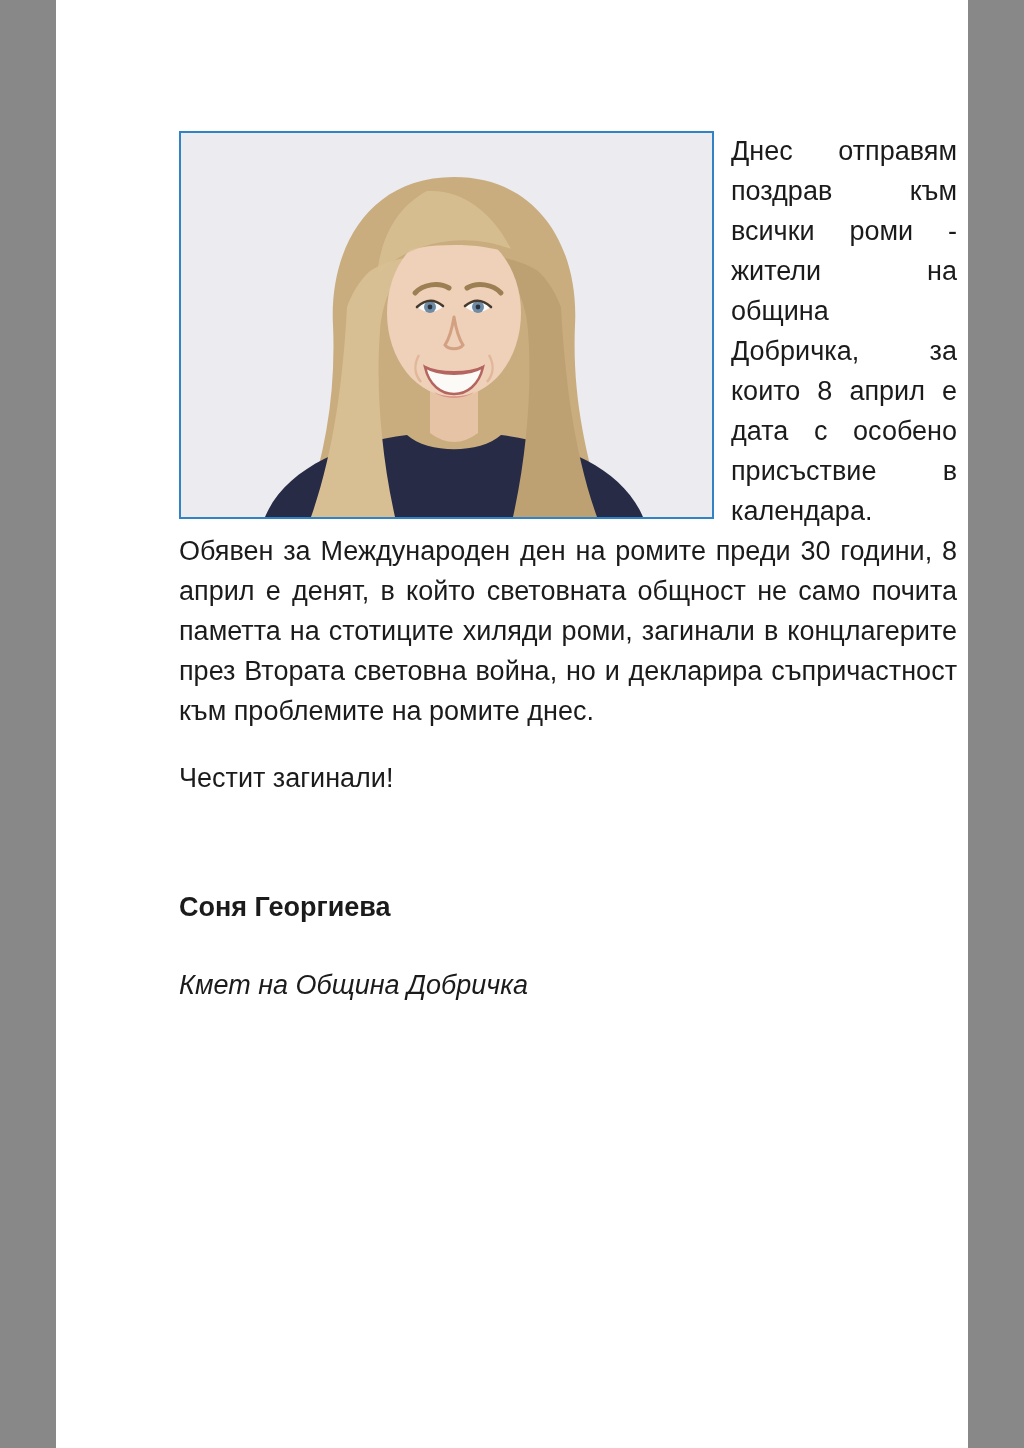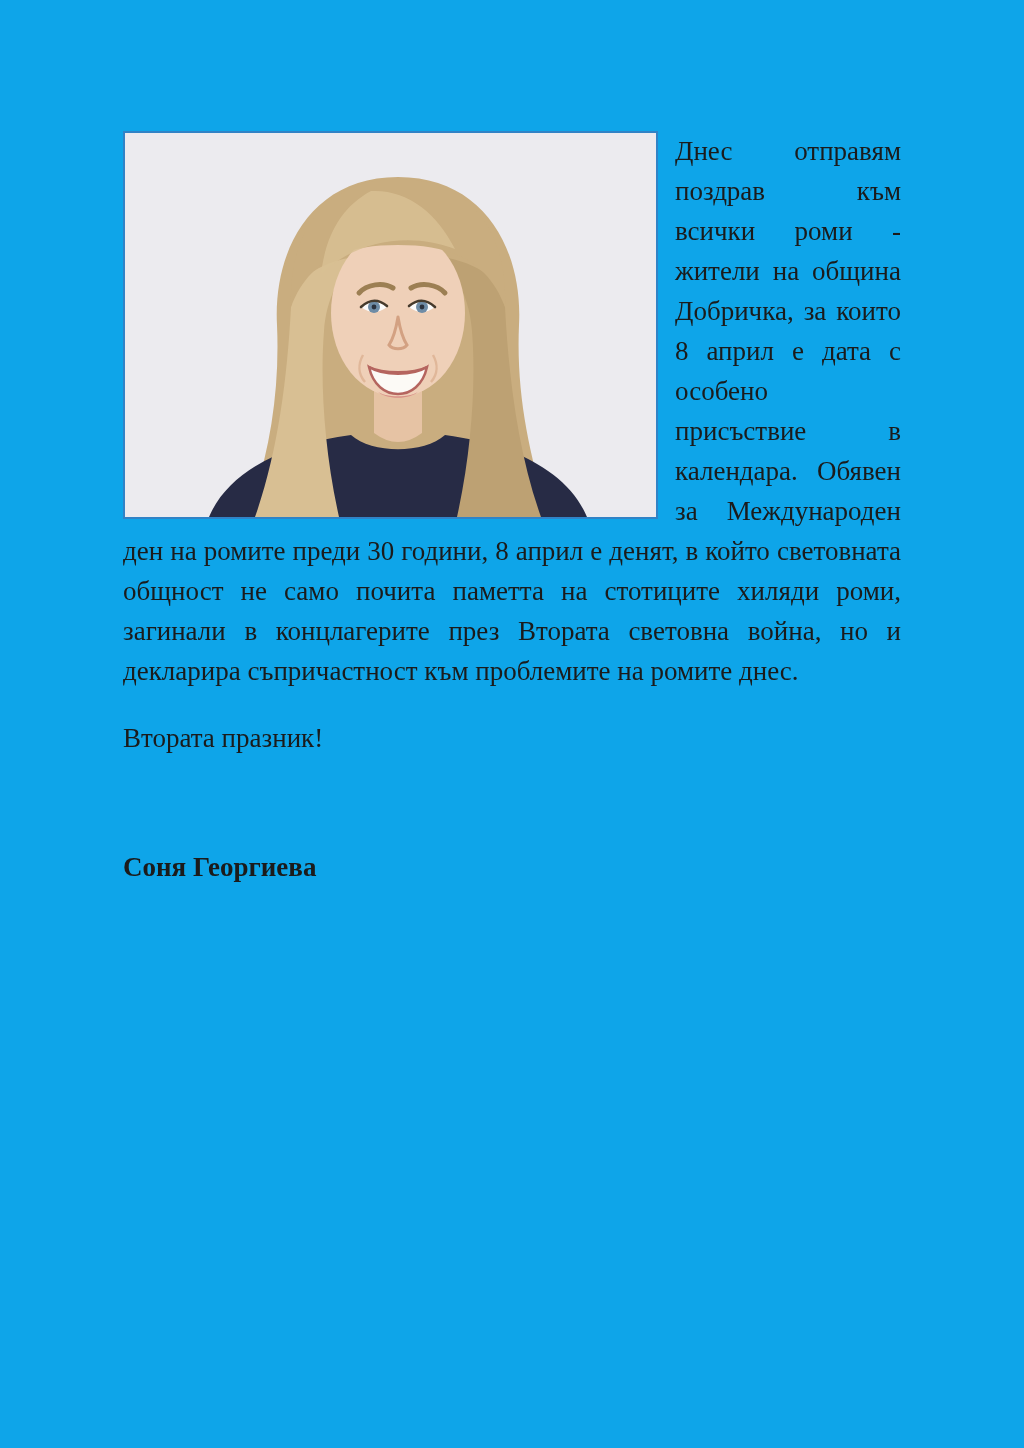--- a/index.html
+++ b/index.html
@@ -9,24 +9,24 @@
     --hair:#c9ad7f;
     --hair-light:#d8bf93;
     --hair-dark:#bda173;
     --skin:#efd0b8;
     --neck:#e6c3a4;
     --sweater:#272b45;
   }
   html,body{margin:0;padding:0;background:#888;}
   .page{
     position:relative;
-    width:1024px;height:1448px;
+    width:912px;height:1448px;
     margin:0 auto;
-    background:#0ea5e9;
-    font-family:Liberation Serif, serif;
+    background:#ffffff;
+    font-family:Liberation Sans, sans-serif;
     color:var(--text);
     overflow:hidden;
   }
   .content{
     position:absolute;
     left:123px;top:131px;
     width:778px;
   }
   .photo-frame{
     float:left;
@@ -100,21 +100,22 @@
 
         <path d="M244 234 C258 243 288 243 302 234 C298 252 286 261 273 261 C260 261 248 252 244 234 Z" fill="#fcfaf6" stroke="#b5655f" stroke-width="2.5"></path>
         <path d="M244 234 C258 241 288 241 302 234" stroke="#b5655f" stroke-width="2.5" fill="none"></path>
         <path d="M252 258 C260 267 286 267 294 258 C287 265 259 265 252 258 Z" fill="#d88f85"></path>
       </svg>
     </div>
 
     <p class="justify">Днес отправям поздрав към всички роми - жители на община Добричка, за които 8 април е дата с особено присъствие в календара. Обявен за Международен ден на ромите преди 30 години, 8 април е денят, в който световната общност не само почита паметта на стотиците хиляди роми, загинали в концлагерите през Втората световна война, но и декларира съпричастност към проблемите на ромите днес.</p>
 
 
-    <p>Втората празник!</p>
+    <p>Честит загинали!</p>
 
     <div class="spacer"></div>
 
     <p class="bold" style="margin-bottom:38px">Соня Георгиева</p>
 
+    <p class="italic">Кмет на Община Добричка</p>
 
   </div>
 </div>
 
 </body></html>

